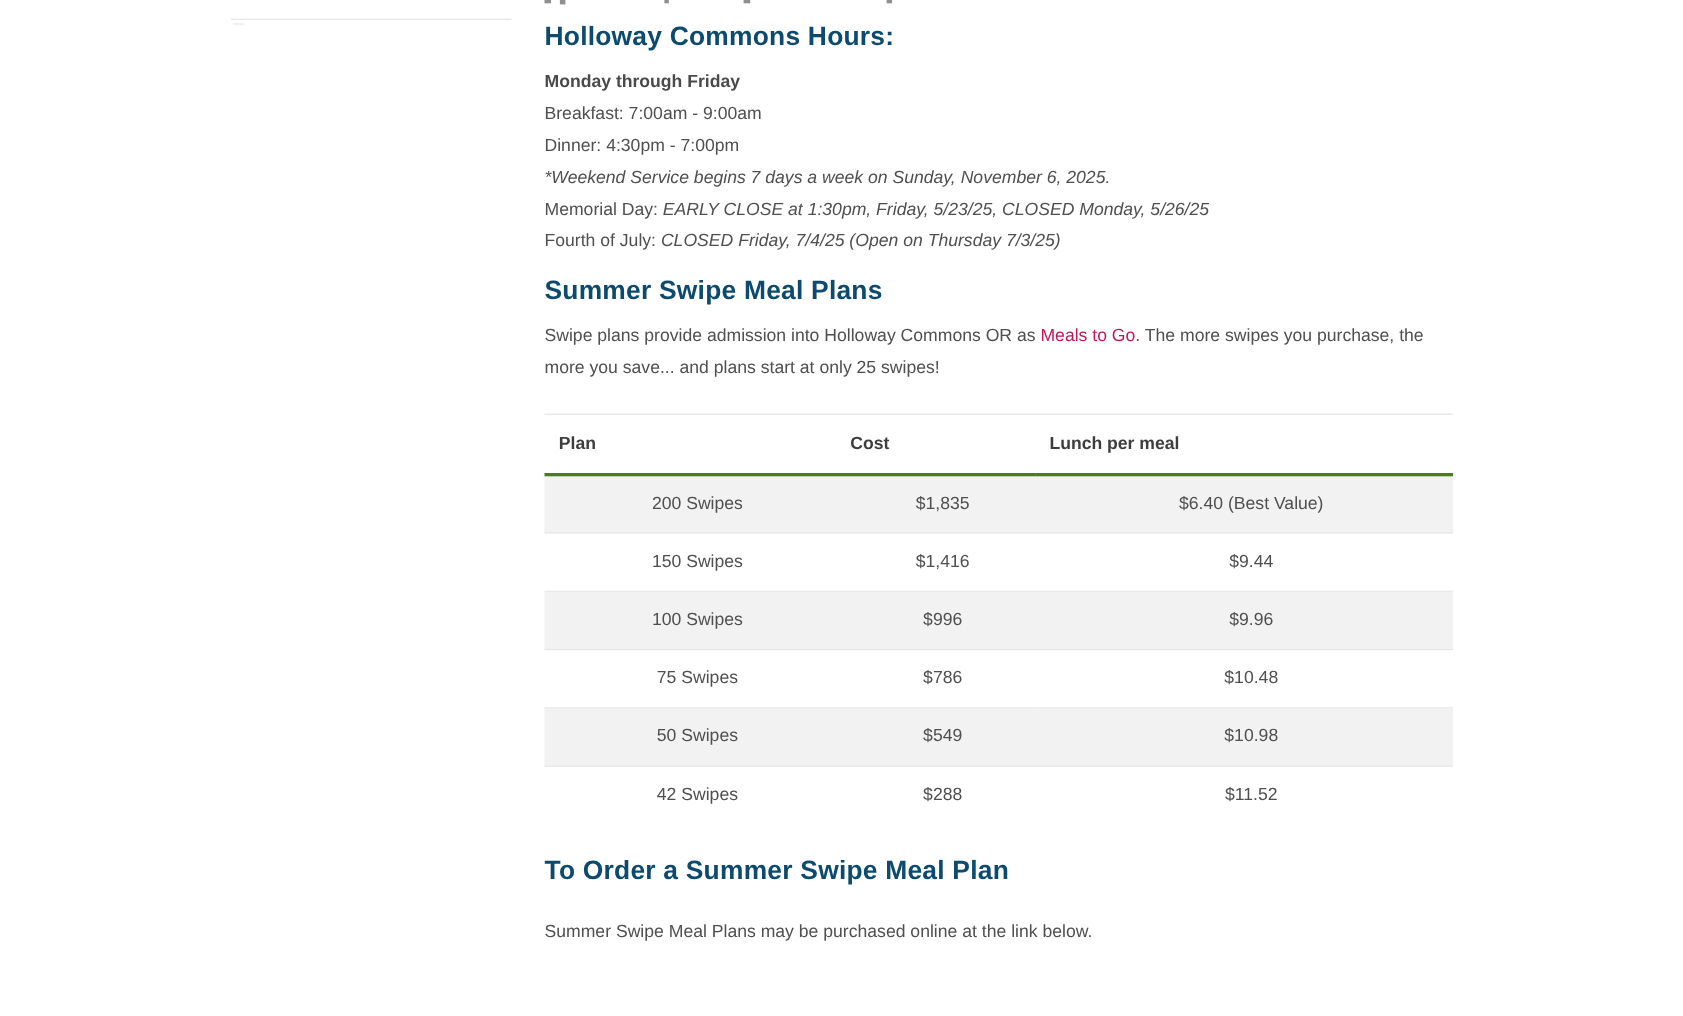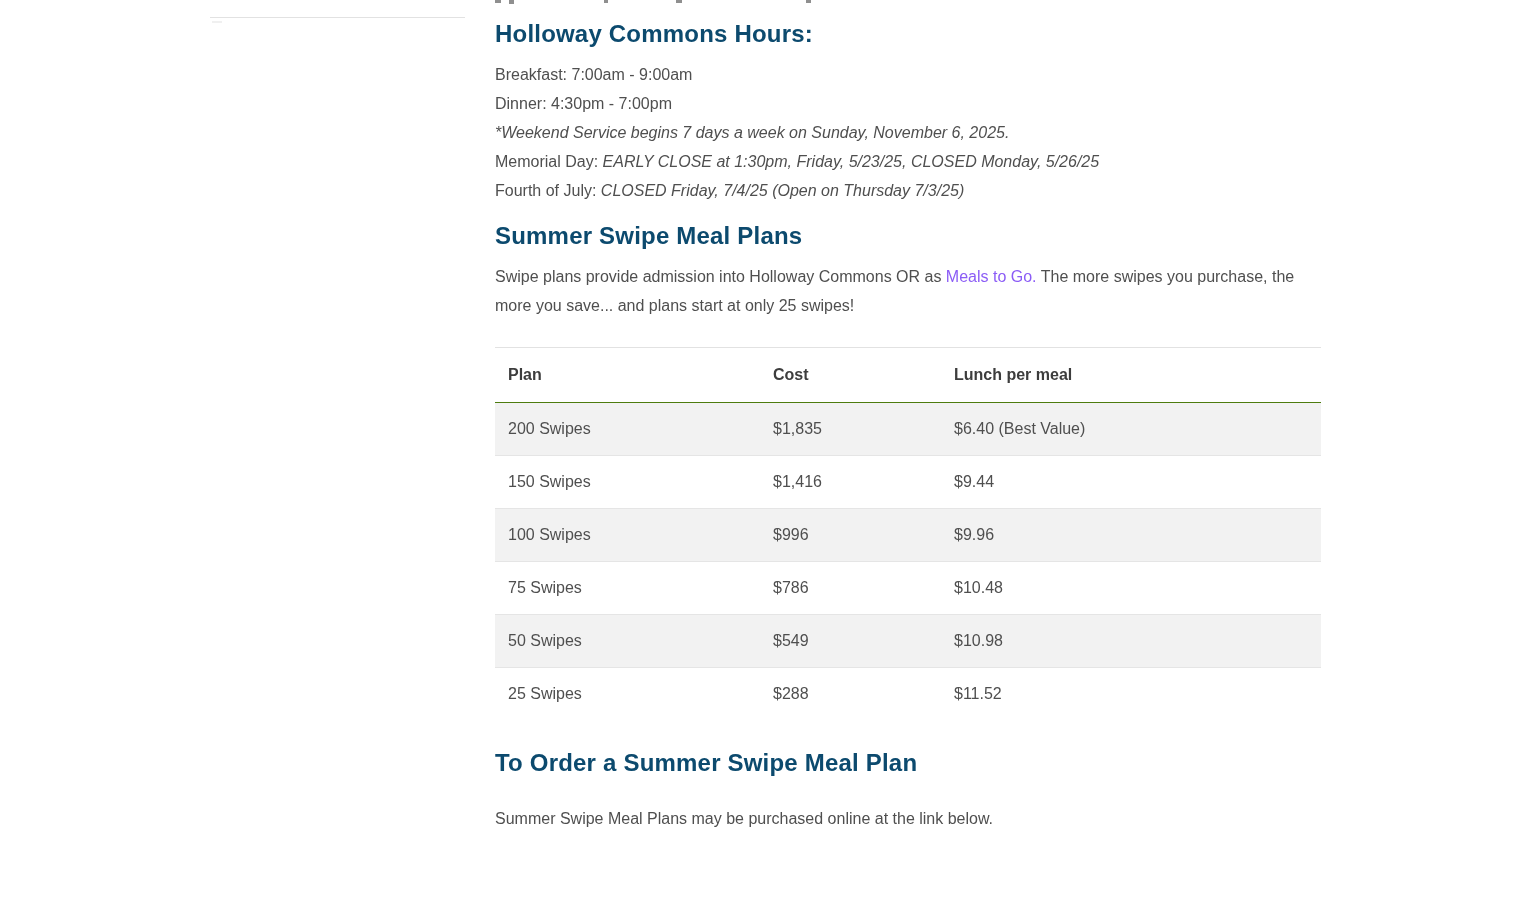--- a/index.html
+++ b/index.html
@@ -33,37 +33,37 @@
     line-height: 28px; letter-spacing: 0.2px;
   }
   h2.hours { margin: 16px 0 12px; }
   h2.plans { margin: 17px 0 12px; }
   h2.order { margin: 28px 0 27px; }
 
   p { margin: 0; font-size: 16px; line-height: 29px; color: #4f4f4f; }
   .b { font-weight: bold; color: #4a4a4a; }
   em { font-style: italic; }
 
-  a.link { color: #8b5cf6; text-decoration: none; cursor: pointer; }
+  a.link { color: #be185d; text-decoration: none; cursor: pointer; }
 
   
   table.plans-table {
     width: 826px; margin-top: 27px;
     border-collapse: collapse;
     border-top: 1px solid #e2e2e2;
     font-size: 16px; color: #4f4f4f;
   }
   table.plans-table th {
     height: 55px; text-align: left; padding: 0 0 0 13px;
     font-weight: bold; color: #3d3d3d;
-    border-bottom: 1px solid #4d7c0f;
+    border-bottom: 3px solid #4d7c0f;
     font-size: 16px;
   }
   table.plans-table td {
-    height: 53px; text-align: left; padding: 0 0 0 13px;
+    height: 53px; text-align: center; padding: 0 0 0 13px;
     border-bottom: 1px solid #e5e5e5;
     vertical-align: middle;
   }
   table.plans-table tbody tr:nth-child(odd) { background: #f2f2f2; }
   table.plans-table tbody tr:last-child td { border-bottom: none; }
 </style>
 </head>
 <body>
 
 <div class="sidebar">
@@ -76,20 +76,21 @@
   <div class="top-clip">
     <span class="speck s1"></span>
     <span class="speck s2"></span>
     <span class="speck s3"></span>
     <span class="speck s4"></span>
     <span class="speck s5"></span>
   </div>
 
   <h2 class="hours">Holloway Commons Hours:</h2>
 
+  <p class="b">Monday through Friday</p>
   <p>Breakfast: 7:00am - 9:00am</p>
   <p>Dinner: 4:30pm - 7:00pm</p>
   <p><em>*Weekend Service begins 7 days a week on Sunday, November 6, 2025.</em></p>
 
   <p><span>Memorial Day: </span><em>EARLY CLOSE at 1:30pm, Friday, 5/23/25, CLOSED Monday, 5/26/25</em></p>
   <p><span>Fourth of July: </span><em>CLOSED Friday, 7/4/25 (Open on Thursday 7/3/25)</em></p>
 
   <h2 class="plans">Summer Swipe Meal Plans</h2>
 
   <p><span>Swipe plans provide admission into Holloway Commons OR as </span><a class="link" href="#">Meals to Go.</a><span> The more swipes you purchase, the more you save... and plans start at only 25 swipes!</span></p>
@@ -127,21 +128,21 @@
         <td>75 Swipes</td>
         <td>$786</td>
         <td>$10.48</td>
       </tr>
       <tr>
         <td>50 Swipes</td>
         <td>$549</td>
         <td>$10.98</td>
       </tr>
       <tr>
-        <td>25 Swipes</td>
+        <td>42 Swipes</td>
         <td>$288</td>
         <td>$11.52</td>
       </tr>
     </tbody>
   </table>
 
   <h2 class="order">To Order a Summer Swipe Meal Plan</h2>
   <p>Summer Swipe Meal Plans may be purchased online at the link below.</p>
 
 </main>

